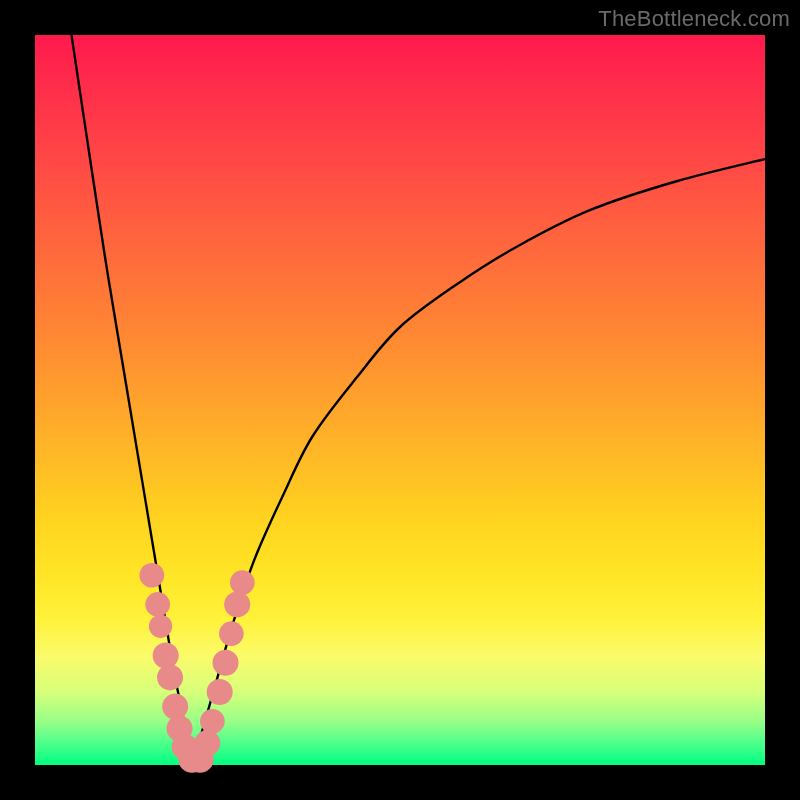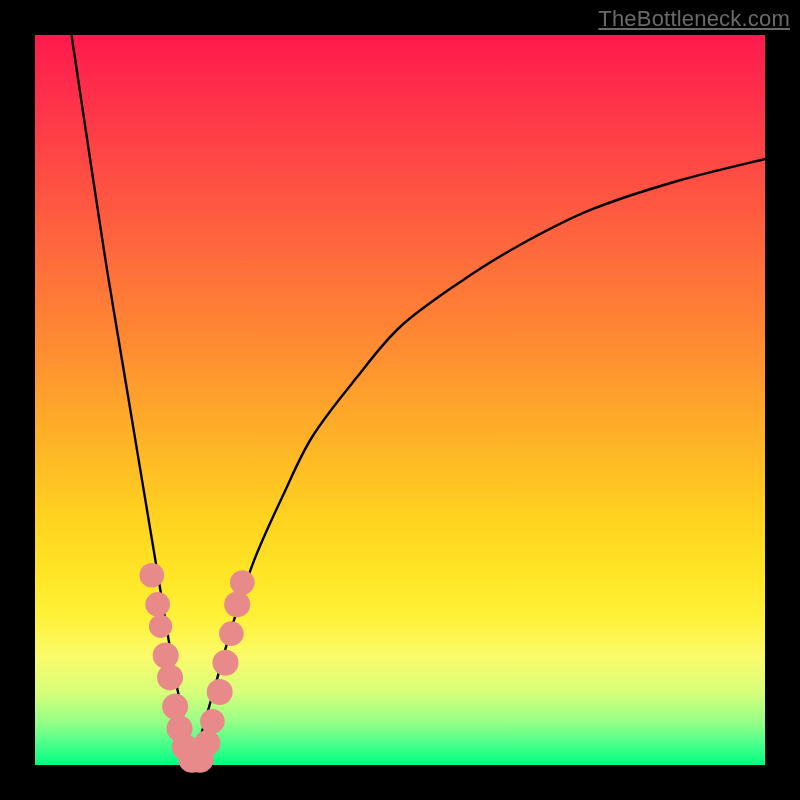--- a/index.html
+++ b/index.html
@@ -45,21 +45,20 @@
   }
   .watermark {
     position: absolute;
     top: 6px;
     right: 10px;
     color: #6a6a6a;
     font-size: 22px;
     font-weight: 500;
     letter-spacing: 0.2px;
     user-select: none;
-    text-decoration: underline;
   }
   svg.curve {
     position: absolute;
     left: 0;
     top: 0;
     width: 730px;
     height: 730px;
     overflow: visible;
   }
 </style>

